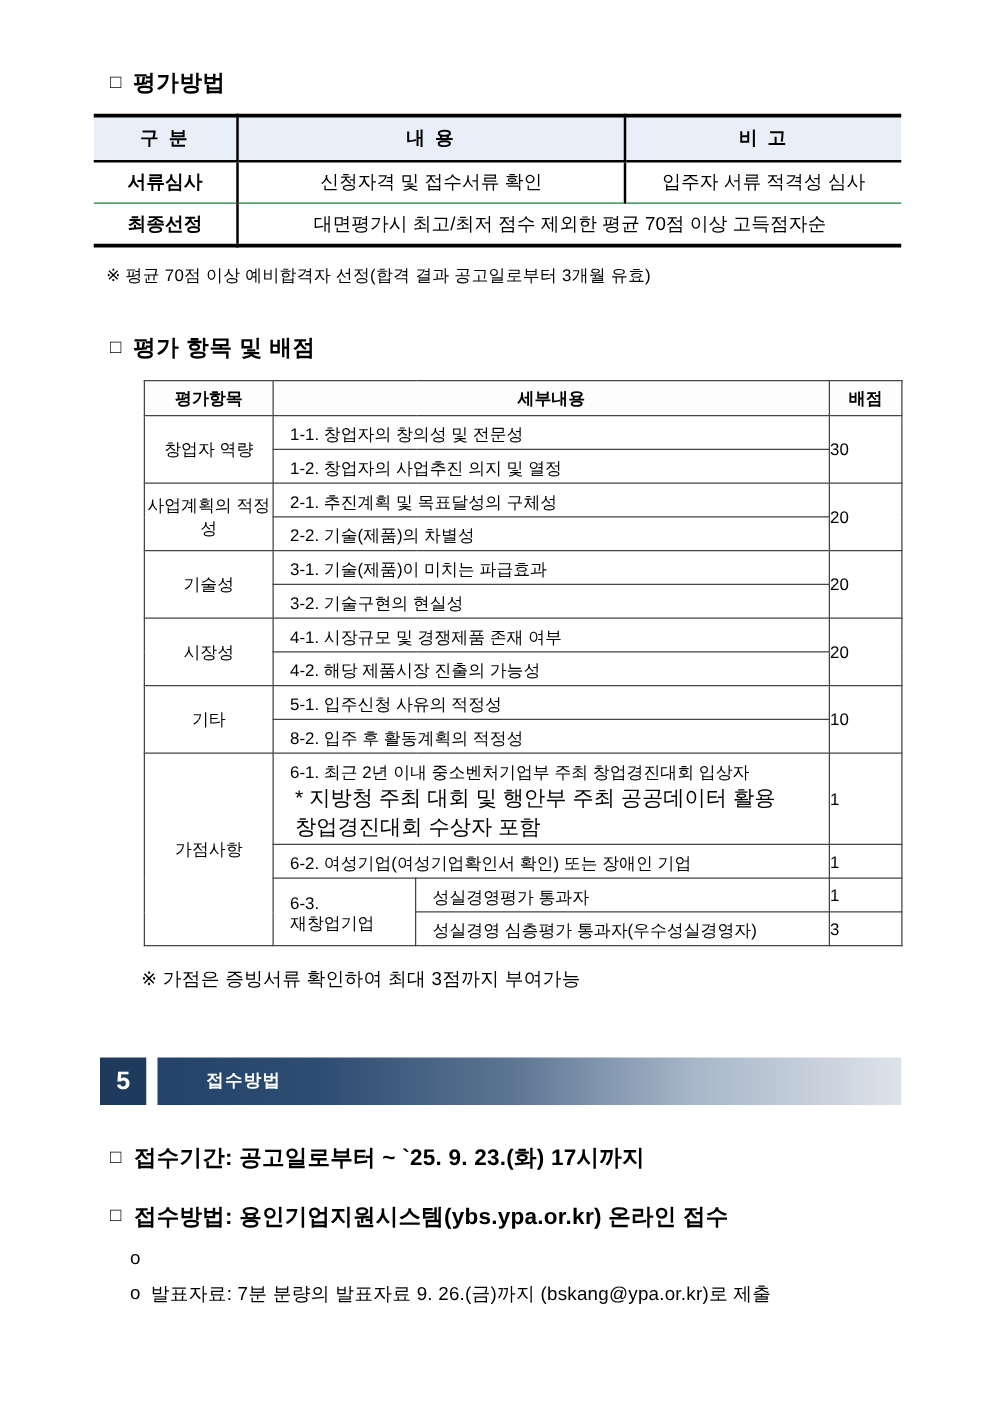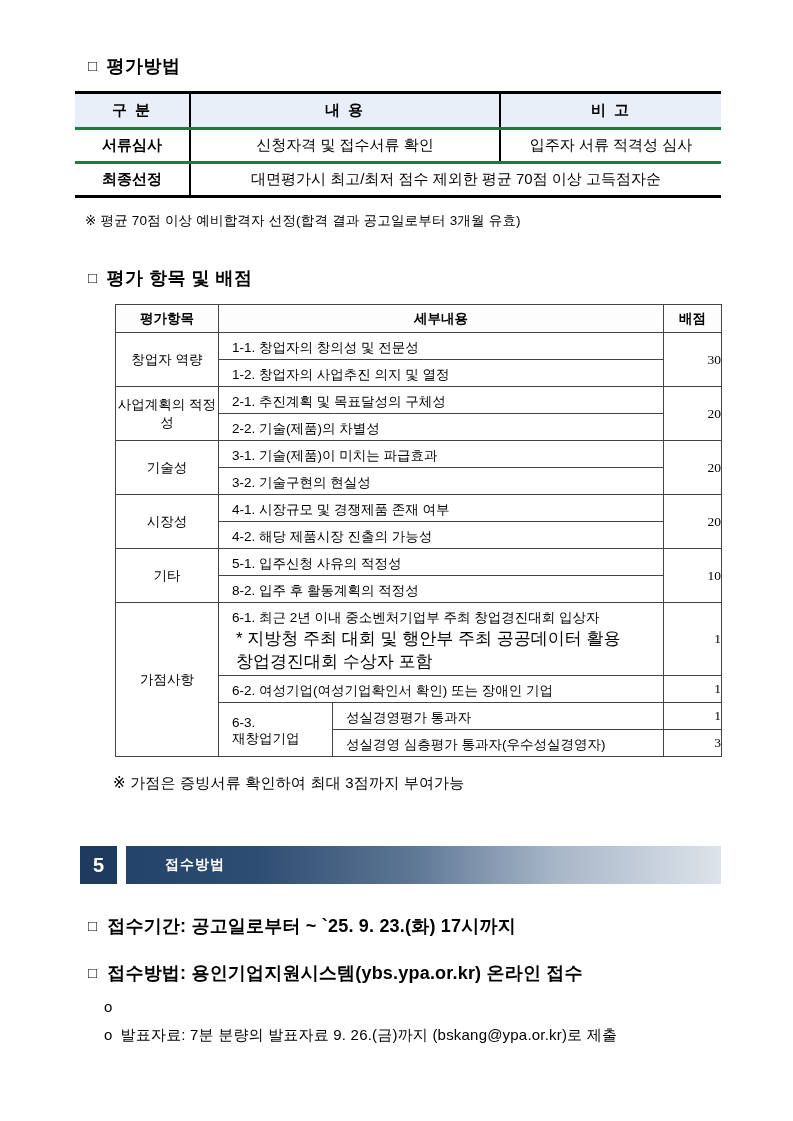--- a/index.html
+++ b/index.html
@@ -9,33 +9,33 @@
   .heading { margin: 0 0 0 88px; font-size: 18px; font-weight: bold; letter-spacing: 0.5px; display: flex; align-items: center; gap: 9px; }
   .heading .sq { font-size: 15px; font-weight: normal; position: relative; top: -1px; }
   .h1 { padding-top: 54px; }
   .h2 { margin-top: 36px; }
 
   
   table { border-collapse: collapse; table-layout: fixed; }
   .t1 { margin: 13px 0 0 75px; width: 646px; border-top: 3px solid #000; border-bottom: 3px solid #000; }
   .t1 th, .t1 td { font-size: 15px; text-align: center; vertical-align: middle; }
   .t1 th { height: 36px; background: #e9eff8; font-weight: bold; border-bottom: 2px solid #000; letter-spacing: 2px; }
-  .t1 td { height: 34px; border-top: 3px solid #15803d; }
+  .t1 td { height: 34px; border-top: 1px solid #15803d; }
   .t1 th + th, .t1 td + td { border-left: 2px solid #000; }
   .t1 .cat { font-weight: bold; }
 
   .footnote { margin: 14px 0 0 85px; font-size: 13.5px; letter-spacing: 0.2px; }
 
   
   .t2 { margin: 14px 0 0 115px; width: 606px; border-radius: 16px; }
   .t2 th, .t2 td { border: 1px solid #444; font-size: 13.5px; vertical-align: middle; }
   .t2 th { height: 28px; font-weight: bold; text-align: center; background: #fdfdfd; }
   .t2 td { height: 27px; }
   .t2 .cat { text-align: center; }
-  .t2 .score { text-align: right; font-family: Liberation Serif, serif; }
+  .t2 .score { text-align: left; }
   .t2 .detail { text-align: left; padding: 6px 6px 2px 13px; word-break: keep-all; }
   .t2 .detail .sub-note { display: block; font-size: 17px; padding-left: 4px; }
 
   .footnote2 { margin: 17px 0 0 113px; font-size: 15px; }
 
   
   .banner-row { margin: 53px 0 0 80px; width: 641px; display: flex; align-items: stretch; height: 38px; }
   .banner-num { width: 37px; background: #1e3a5c; color: #fff; font-size: 20px; font-weight: bold; display: flex; align-items: center; justify-content: center; }
   .banner-gap { width: 9px; }
   .banner-bar { flex: 1; background: linear-gradient(to right, #24436a 0%, #2e4d72 22%, #5d7694 48%, #a7b6c8 72%, #dde3ea 100%); color: #fff; font-size: 14px; font-weight: bold; display: flex; align-items: center; padding-left: 39px; letter-spacing: 1px; font-family: Liberation Serif, serif; }

